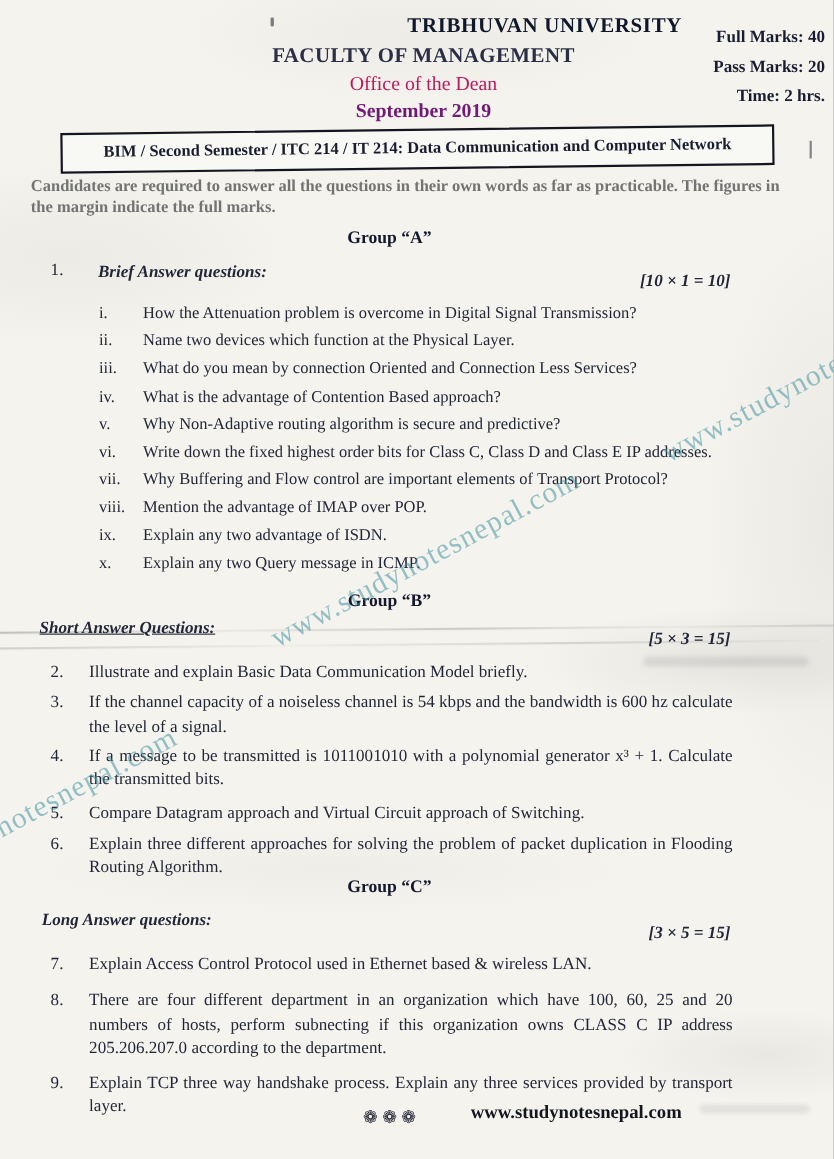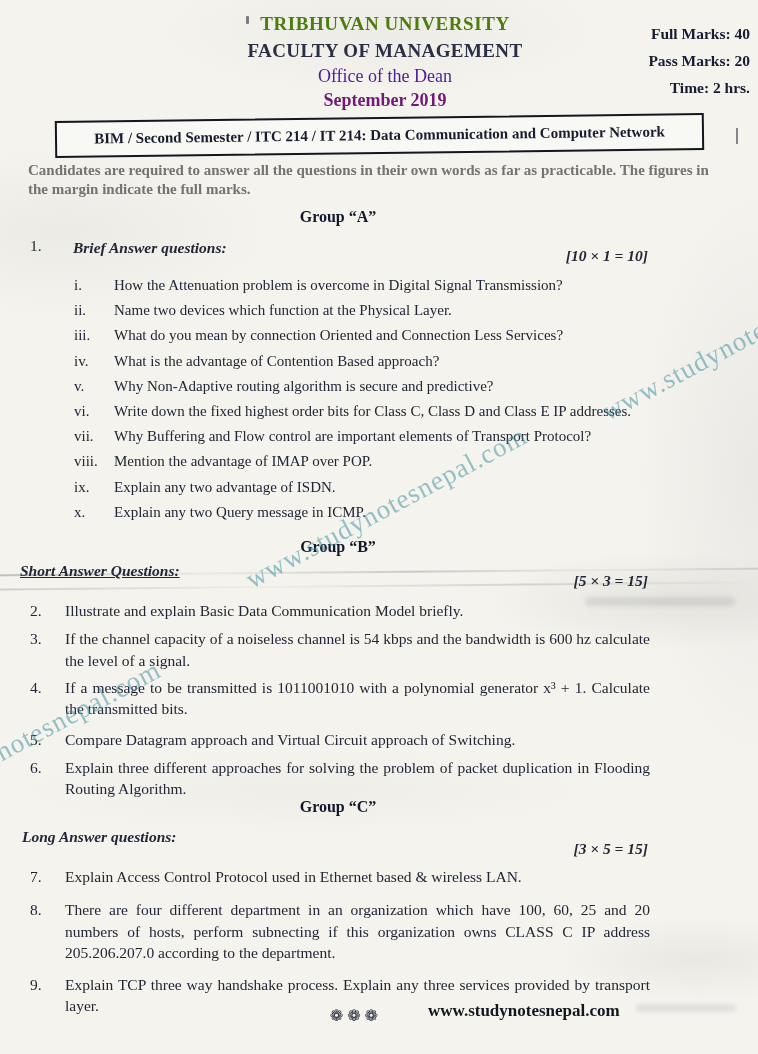--- a/index.html
+++ b/index.html
@@ -13,38 +13,38 @@
     background:
       radial-gradient(ellipse 260px 70px at 88% 57%, rgba(140,140,135,.14), transparent 70%),
       radial-gradient(ellipse 300px 120px at 8% 22%, rgba(160,160,155,.10), transparent 70%),
       radial-gradient(ellipse 200px 60px at 92% 91%, rgba(150,150,145,.12), transparent 70%),
       radial-gradient(ellipse 320px 90px at 50% 3%, rgba(170,170,165,.10), transparent 70%),
       radial-gradient(ellipse 160px 380px at 100% 45%, rgba(140,140,140,.10), transparent 75%),
       radial-gradient(ellipse 420px 60px at 40% 75%, rgba(170,170,165,.08), transparent 70%);
   }
   
   .title-block{position:absolute;left:150px;top:13px;width:470px;text-align:center;z-index:2;}
-  .uni{font-size:19px;font-weight:bold;letter-spacing:.6px;color:#4d7c0f;margin-bottom:5px;}
+  .uni{font-size:19px;font-weight:bold;letter-spacing:.6px;color:#0f172a;margin-bottom:5px;text-align:right;}
   .fac{font-size:19px;font-weight:bold;letter-spacing:.4px;color:#2b2f45;margin-bottom:4px;}
-  .office{font-size:18px;color:#4c1d95;margin-bottom:3px;}
+  .office{font-size:18px;color:#be185d;margin-bottom:3px;}
   .session{font-size:18px;font-weight:bold;color:#701a75;}
   .marks-block{position:absolute;right:8px;top:20px;text-align:right;z-index:2;
     font-weight:bold;font-size:15.5px;line-height:27px;color:#181c30;}
   .course-box{
     position:absolute;left:55px;top:117px;width:645px;height:33px;z-index:2;
     border:2.5px solid #15151f;background:rgba(252,252,249,.55);
     display:flex;align-items:center;justify-content:center;
     font-weight:bold;font-size:15px;color:#191c2e;transform:rotate(-.7deg);
   }
   .instructions{
     position:absolute;left:28px;top:161px;width:702px;z-index:2;text-align:left;
     font-weight:bold;font-size:15px;line-height:19px;color:#737373;
   }
   
-  .sec{position:absolute;left:0;width:676px;z-index:2;}
+  .sec{position:absolute;left:16px;width:676px;z-index:2;}
   .sec-a{top:208px;} .sec-b{top:538px;} .sec-c{top:798px;}
   .group-title{text-align:center;font-weight:bold;font-size:16px;color:#14182c;height:20px;}
   .sec-row{display:flex;align-items:flex-start;padding:0 28px 0 30px;}
   .sec-a .sec-row{margin-top:9px;}
   .sec-b .sec-row{margin-top:2px;padding-left:20px;gap:24px;}
   .sec-c .sec-row{margin-top:8px;padding-left:22px;}
   .sec-num{width:43px;font-size:15.5px;}
   .sec-head{flex:1;font-weight:bold;font-style:italic;font-size:15.5px;line-height:22px;}
   .sec-b .sec-head{text-decoration:underline;}
   .sec-marks{font-weight:bold;font-style:italic;font-size:15.5px;line-height:22px;white-space:nowrap;text-align:center;}

